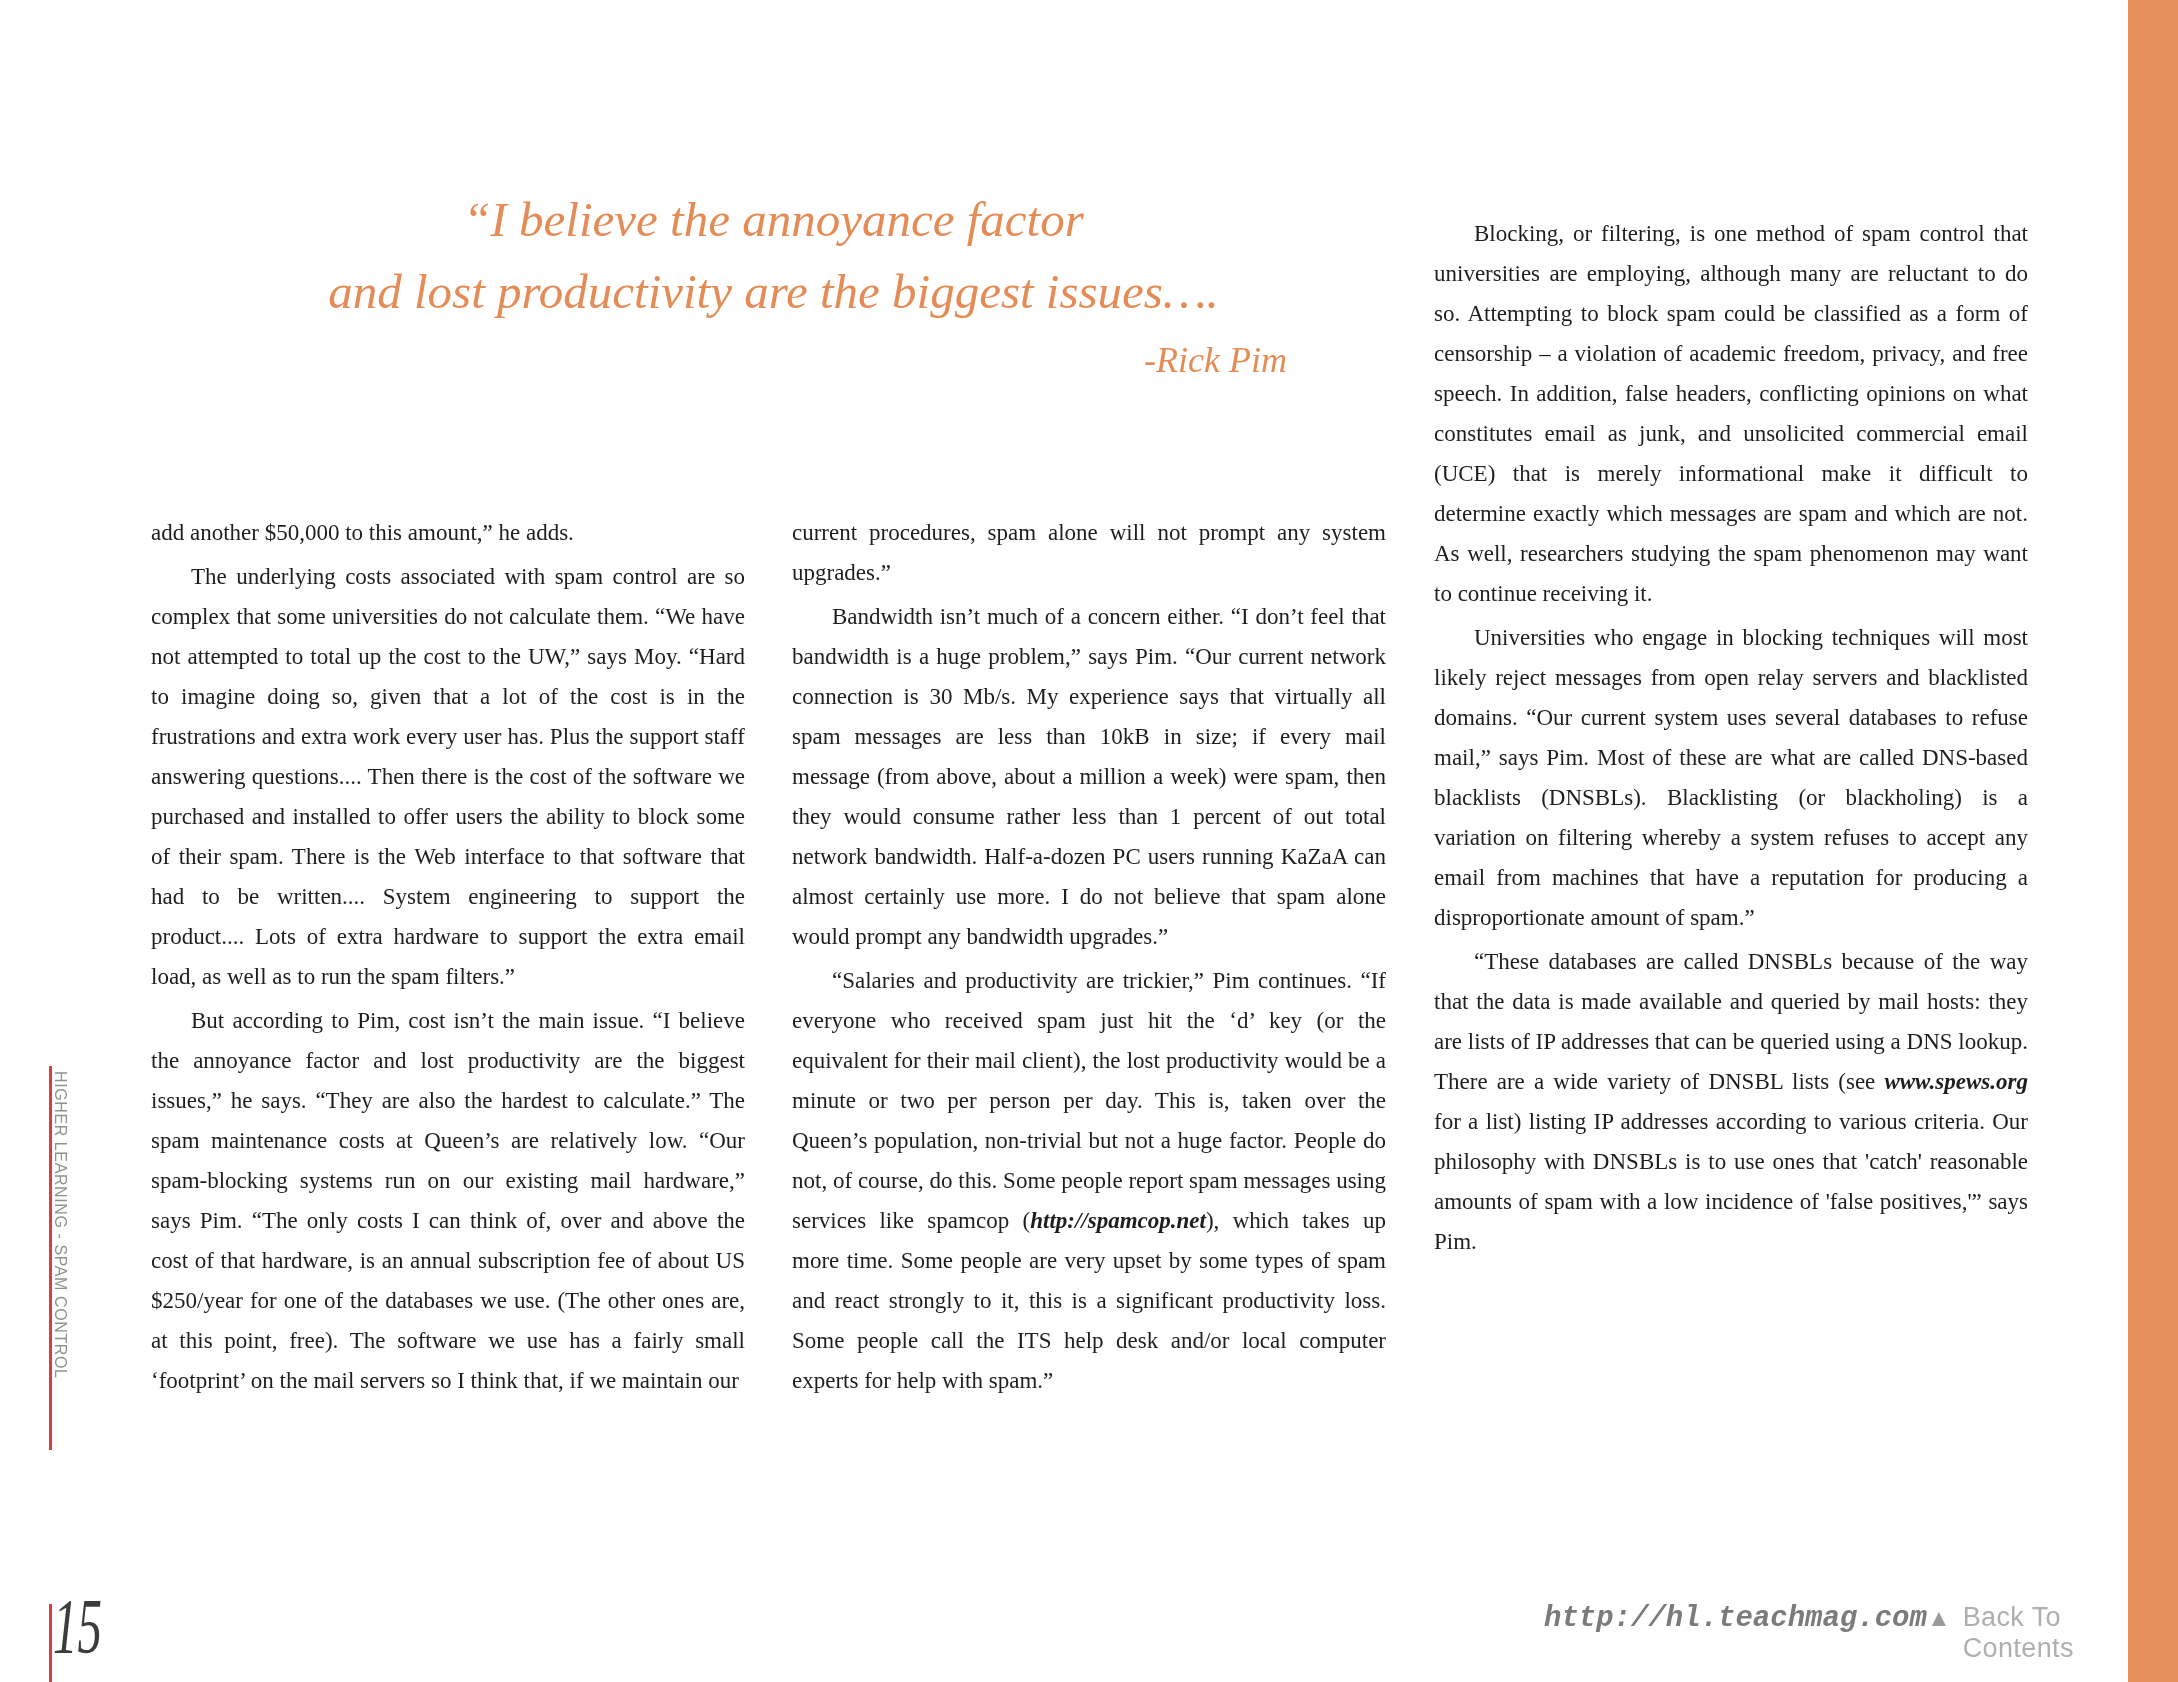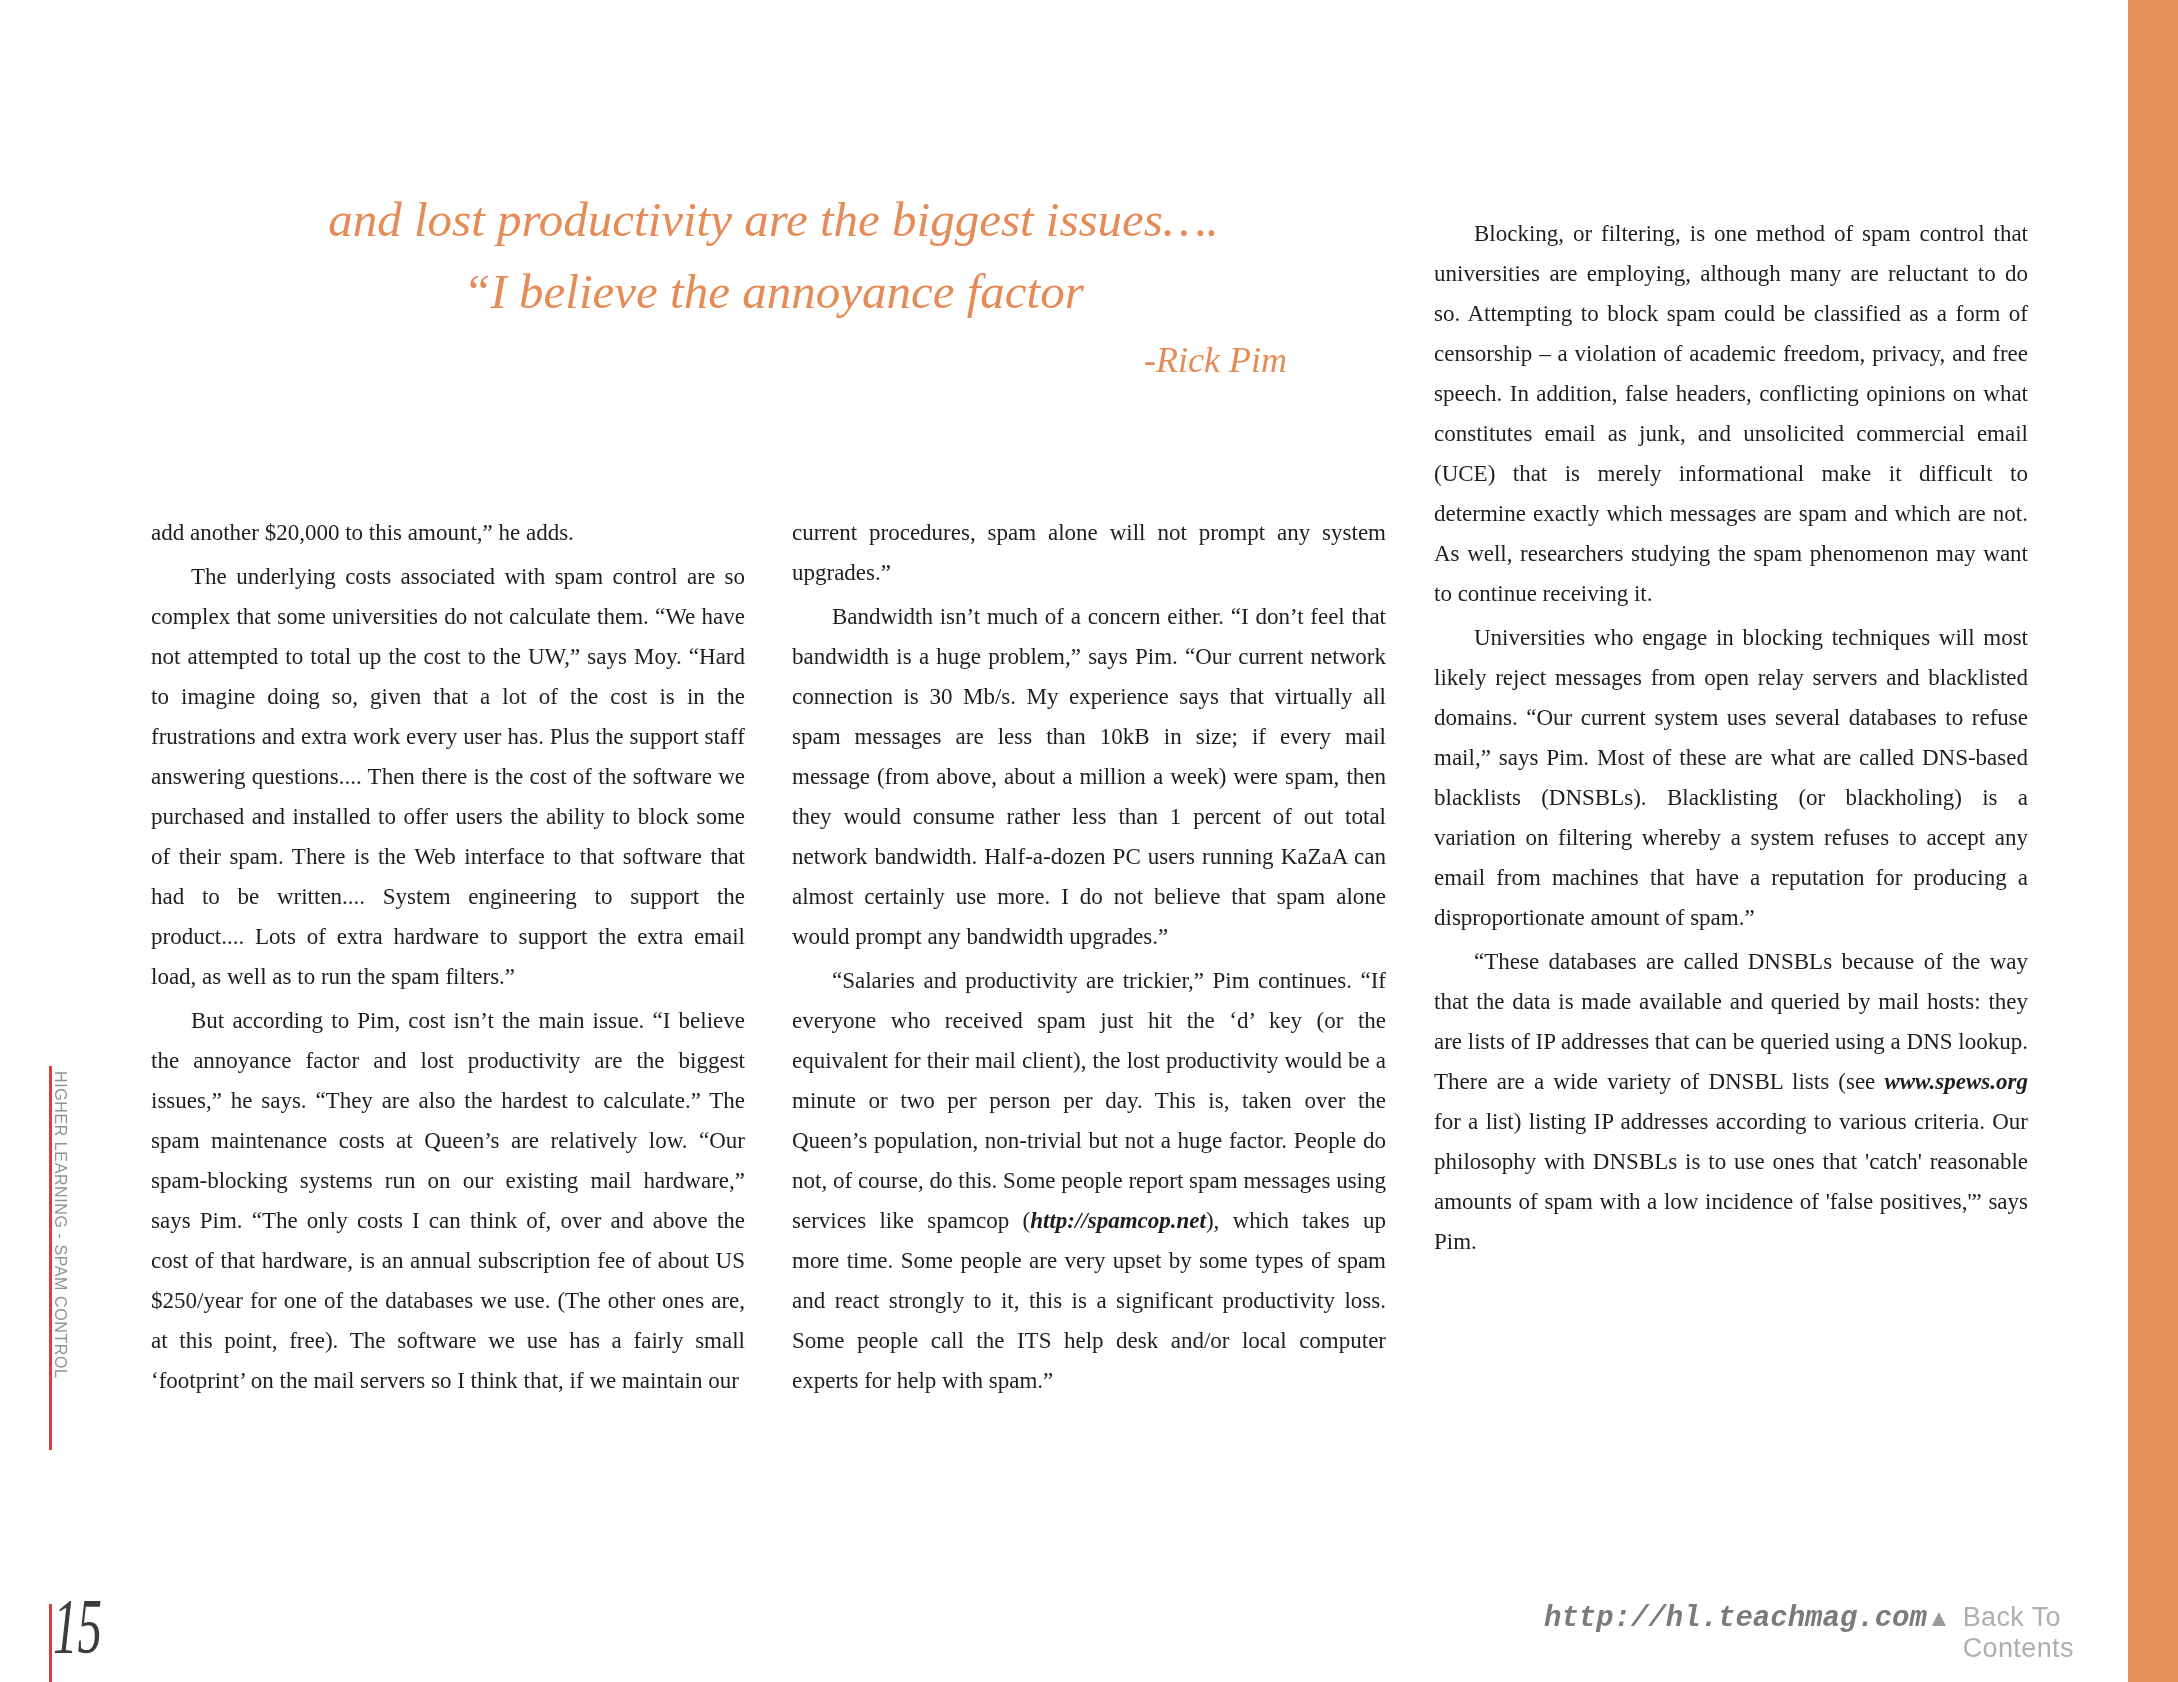--- a/index.html
+++ b/index.html
@@ -70,27 +70,27 @@
 <div class="page">
 
   <div class="orange-strip"></div>
 
   <div class="rail-line-top"></div>
   <div class="vertical-label">HIGHER LEARNING - SPAM CONTROL</div>
   <div class="rail-line-bottom"></div>
   <div class="page-number">15</div>
 
   <section class="quote">
+    <div class="quote-line">“I believe the annoyance factor</div>
     <div class="quote-line">and lost productivity are the biggest issues….</div>
-    <div class="quote-line">“I believe the annoyance factor</div>
     <div class="quote-attr">-Rick Pim</div>
   </section>
 
   <section class="col col1">
-      <p class="para"><span>add another $20,000 to this amount,” he adds.</span></p>
+      <p class="para"><span>add another $50,000 to this amount,” he adds.</span></p>
       <p class="para indent"><span>The underlying costs associated with spam control are so complex that some universities do not calculate them. “We have not attempted to total up the cost to the UW,” says Moy. “Hard to imagine doing so, given that a lot of the cost is in the frustrations and extra work every user has. Plus the support staff answering questions.... Then there is the cost of the software we purchased and installed to offer users the ability to block some of their spam. There is the Web interface to that software that had to be written.... System engineering to support the product.... Lots of extra hardware to support the extra email load, as well as to run the spam filters.”</span></p>
       <p class="para indent"><span>But according to Pim, cost isn’t the main issue. “I believe the annoyance factor and lost productivity are the biggest issues,” he says. “They are also the hardest to calculate.” The spam maintenance costs at Queen’s are relatively low. “Our spam-blocking systems run on our existing mail hardware,” says Pim. “The only costs I can think of, over and above the cost of that hardware, is an annual subscription fee of about US $250/year for one of the databases we use. (The other ones are, at this point, free). The software we use has a fairly small ‘footprint’ on the mail servers so I think that, if we maintain our</span></p>
     </section>
   <section class="col col2">
       <p class="para"><span>current procedures, spam alone will not prompt any system upgrades.”</span></p>
       <p class="para indent"><span>Bandwidth isn’t much of a concern either. “I don’t feel that bandwidth is a huge problem,” says Pim. “Our current network connection is 30 Mb/s. My experience says that virtually all spam messages are less than 10kB in size; if every mail message (from above, about a million a week) were spam, then they would consume rather less than 1 percent of out total network bandwidth. Half-a-dozen PC users running KaZaA can almost certainly use more. I do not believe that spam alone would prompt any bandwidth upgrades.”</span></p>
       <p class="para indent"><span>“Salaries and productivity are trickier,” Pim continues. “If everyone who received spam just hit the ‘d’ key (or the equivalent for their mail client), the lost productivity would be a minute or two per person per day. This is, taken over the Queen’s population, non-trivial but not a huge factor. People do not, of course, do this. Some people report spam messages using services like spamcop (</span><span class="bi">http://spamcop.net</span><span>), which takes up more time. Some people are very upset by some types of spam and react strongly to it, this is a significant productivity loss. Some people call the ITS help desk and/or local computer experts for help with spam.”</span></p>
     </section>
   <section class="col col3">
       <p class="para indent"><span>Blocking, or filtering, is one method of spam control that universities are employing, although many are reluctant to do so. Attempting to block spam could be classified as a form of censorship – a violation of academic freedom, privacy, and free speech. In addition, false headers, conflicting opinions on what constitutes email as junk, and unsolicited commercial email (UCE) that is merely informational make it difficult to determine exactly which messages are spam and which are not. As well, researchers studying the spam phenomenon may want to continue receiving it.</span></p>

